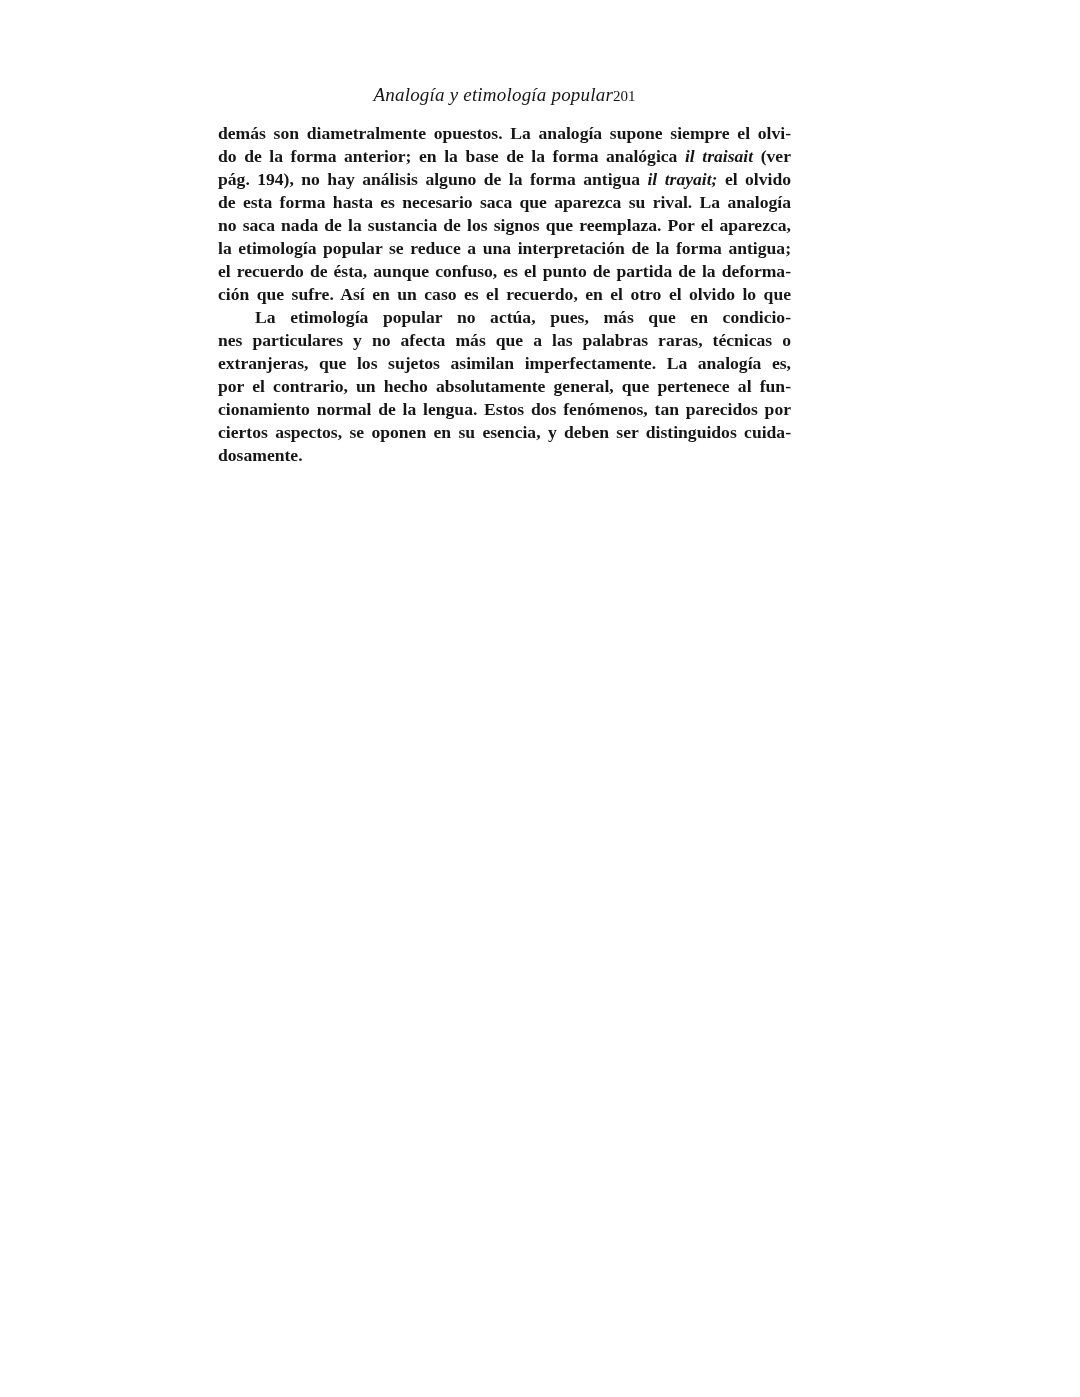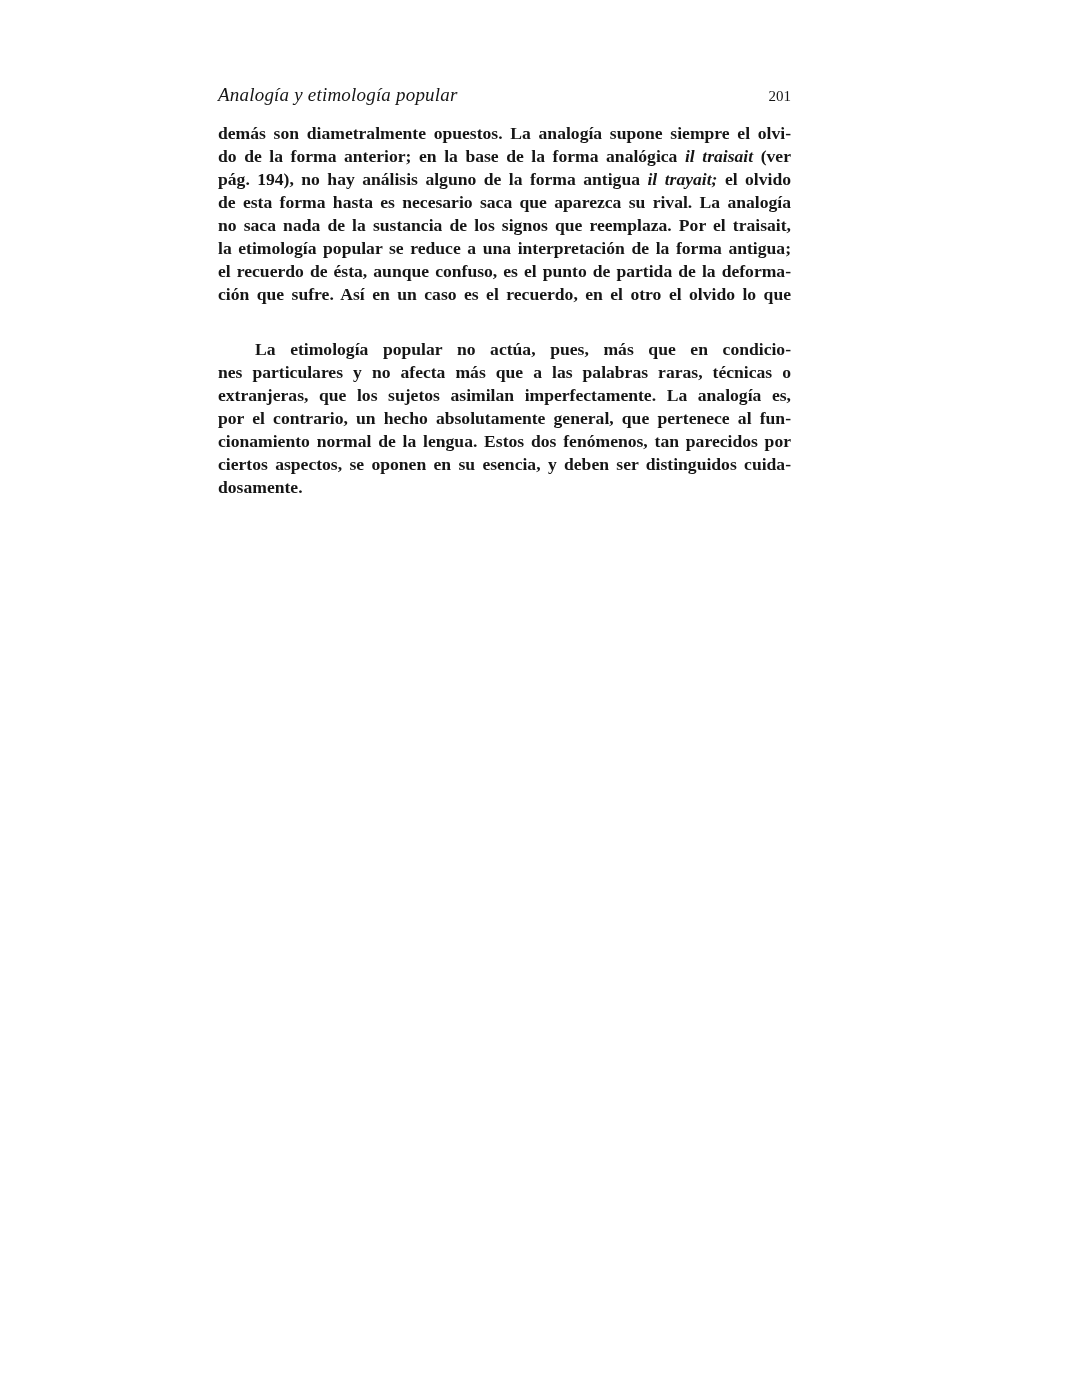--- a/index.html
+++ b/index.html
@@ -17,21 +17,21 @@
     color: #161616;
   }
   .content {
     position: absolute;
     left: 218px;
     top: 84px;
     width: 573px;
   }
   .running-head {
     display: flex;
-    justify-content: space-between;
+    justify-content: center;
     align-items: baseline;
     font-size: 19px;
     line-height: 22px;
   }
   .head-title {
     font-style: italic;
     letter-spacing: 0.2px;
   }
   .head-page {
     font-style: normal;
@@ -49,42 +49,41 @@
     text-align: justify;
     text-align-last: justify;
     white-space: normal;
     font-weight: bold;
   }
   .line.last {
     text-align-last: left;
   }
   .line.indent {
     text-indent: 37px;
-    margin-top: 32px;
   }
   .it {
     font-style: italic;
   }
 </style>
 </head>
 <body>
 
 <div class="page">
   <div class="content">
     <div class="running-head">
       <span class="head-title">Analogía y etimología popular</span>
       <span class="head-page">201</span>
     </div>
     <div class="body-text">
         <div class="paragraph">
           <div class="line"><span>demás son diametralmente opuestos. La analogía supone siempre el olvi-</span></div>
           <div class="line"><span>do de la forma anterior; en la base de la forma analógica </span><span class="it">il traisait</span><span> (ver</span></div>
           <div class="line"><span>pág. 194), no hay análisis alguno de la forma antigua </span><span class="it">il trayait;</span><span> el olvido</span></div>
           <div class="line"><span>de esta forma hasta es necesario saca que aparezca su rival. La analogía</span></div>
-          <div class="line"><span>no saca nada de la sustancia de los signos que reemplaza. Por el traisait,</span></div>
+          <div class="line"><span>no saca nada de la sustancia de los signos que reemplaza. Por el aparezca,</span></div>
           <div class="line"><span>la etimología popular se reduce a una interpretación de la forma antigua;</span></div>
           <div class="line"><span>el recuerdo de ésta, aunque confuso, es el punto de partida de la deforma-</span></div>
           <div class="line"><span>ción que sufre. Así en un caso es el recuerdo, en el otro el olvido lo que</span></div>
         </div>
         <div class="paragraph">
           <div class="line indent"><span>La etimología popular no actúa, pues, más que en condicio-</span></div>
           <div class="line"><span>nes particulares y no afecta más que a las palabras raras, técnicas o</span></div>
           <div class="line"><span>extranjeras, que los sujetos asimilan imperfectamente. La analogía es,</span></div>
           <div class="line"><span>por el contrario, un hecho absolutamente general, que pertenece al fun-</span></div>
           <div class="line"><span>cionamiento normal de la lengua. Estos dos fenómenos, tan parecidos por</span></div>

